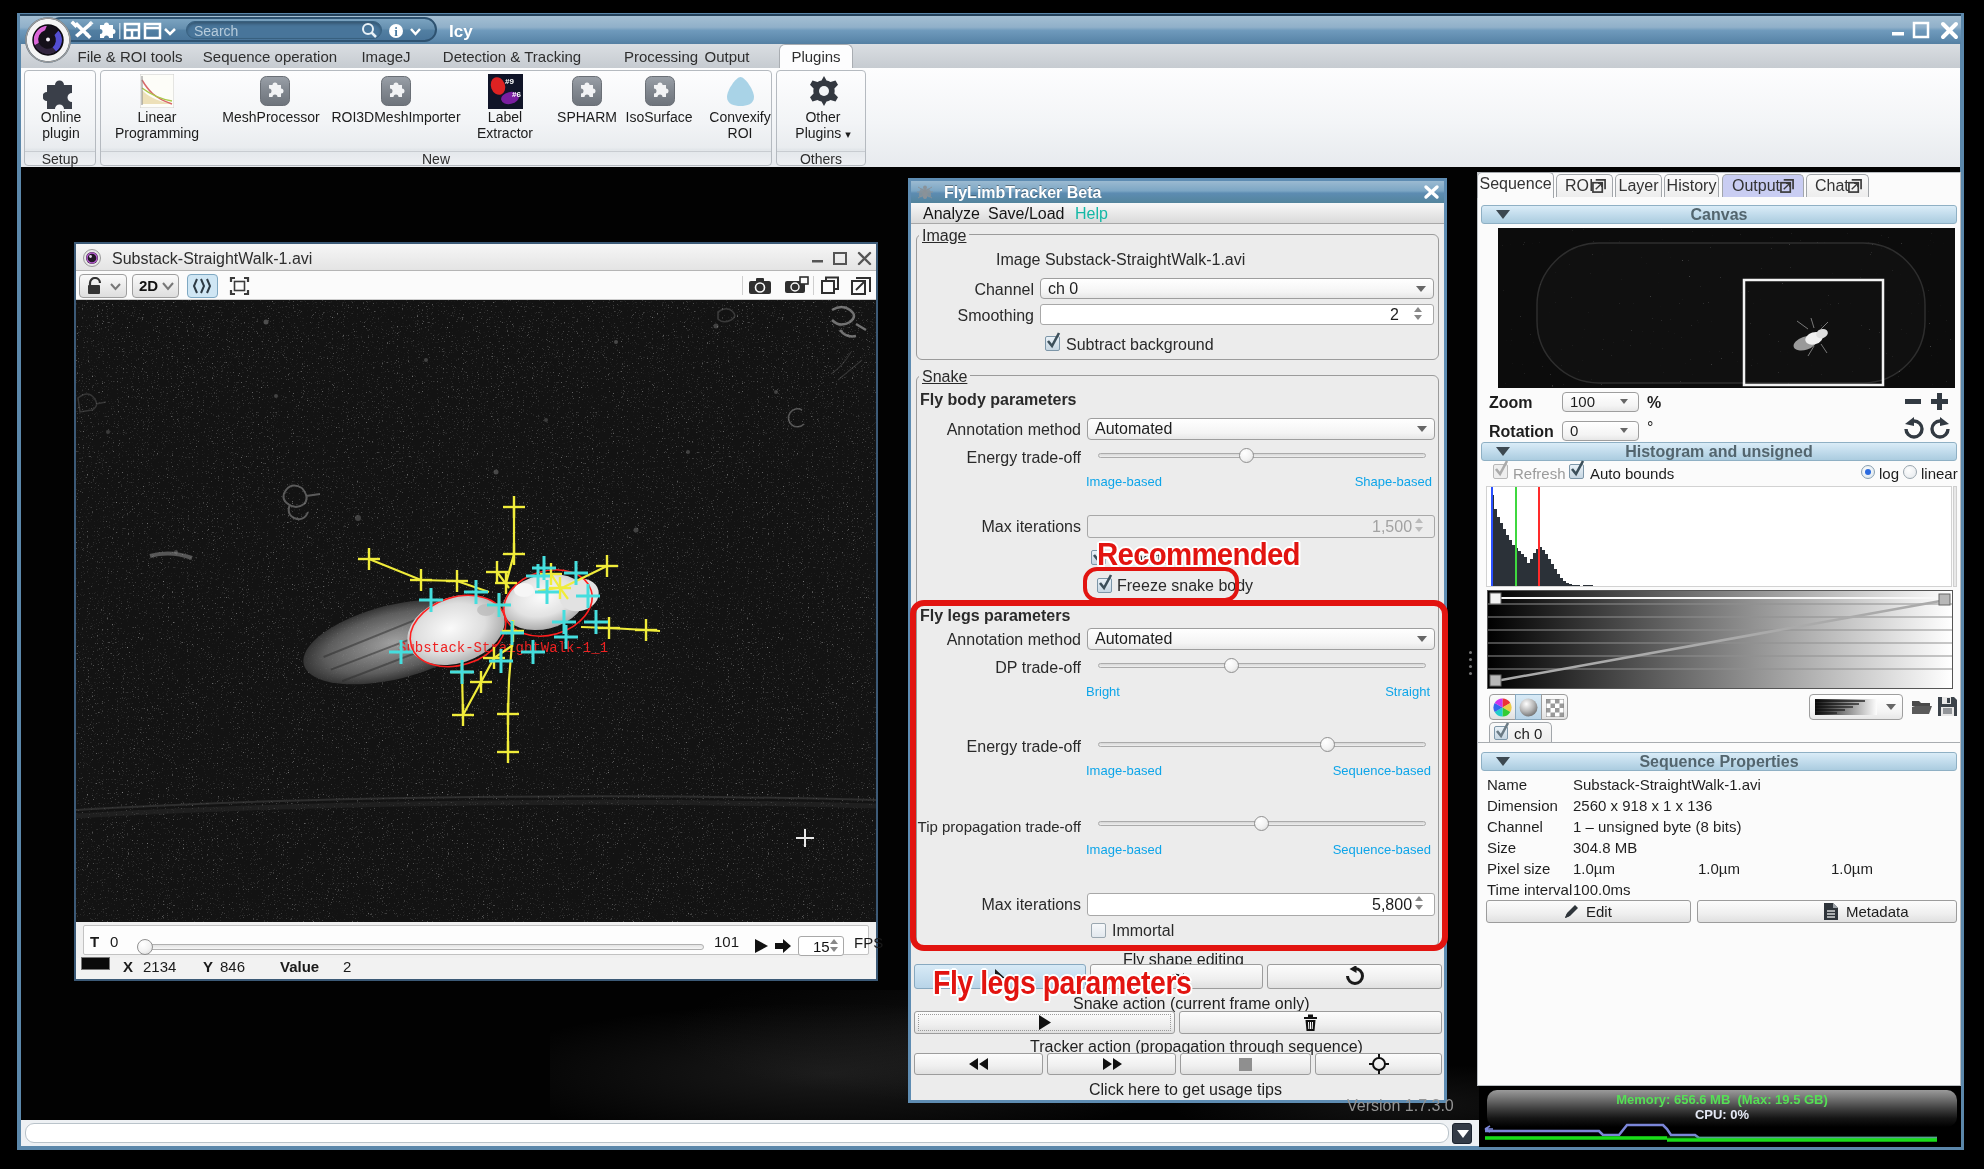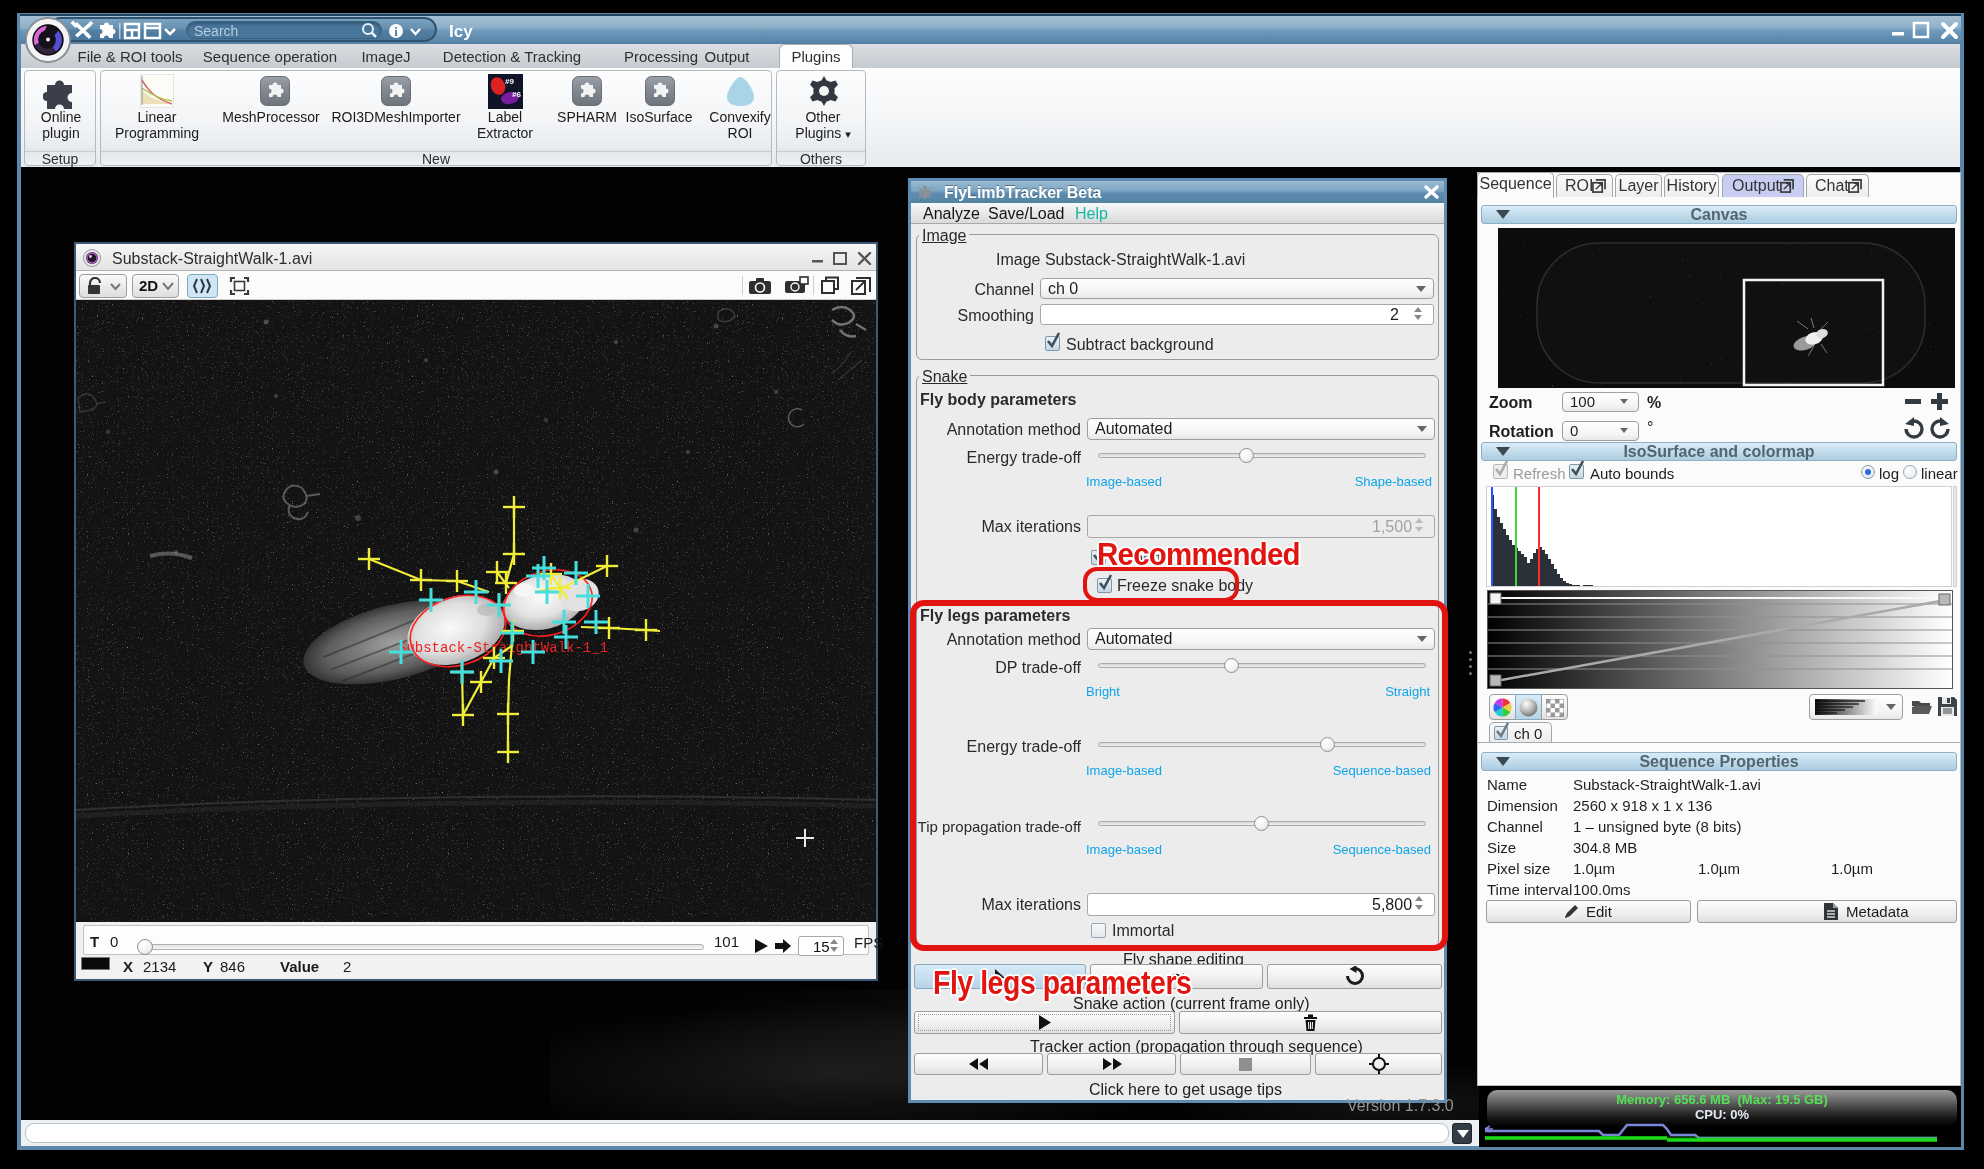--- a/index.html
+++ b/index.html
@@ -818,21 +818,21 @@
 <div class="abs nw" style="left:1570px; top:422px; font-size:15px; color:#1c1c1c;">0</div>
 <div class="abs cchev" style="left:1620px; top:428px; border-left-width:4px; border-right-width:4px; border-top-width:5px;"></div>
 <div class="abs nw" style="left:1647px; top:419px; font-size:16px; color:#1d1d1d;">°</div>
 <svg class="abs" style="left:1902px; top:417px;" width="50" height="24" viewBox="0 0 50 24">
   <path d="M12 4 a8 8 0 1 1 -8 8" fill="none" stroke="#323a42" stroke-width="3.4"></path>
   <path d="M12 0 v9 l-9 -2 Z" fill="#323a42"></path>
   <path d="M38 4 a8 8 0 1 0 8 8" fill="none" stroke="#323a42" stroke-width="3.4"></path>
   <path d="M38 0 v9 l9 -2 Z" fill="#323a42"></path>
 </svg>
 
-<div class="abs shead" style="top:442px;">IsoSurface and colormap</div>
+<div class="abs shead" style="top:442px;">Histogram and unsigned</div>
 <div class="abs tri-d" style="left:1496px; top:447px;"></div>
 <div class="abs" style="left:1493px; top:464px; width:15px; height:15px; border:1px solid #b8b8b8; border-radius:2px; background:#eee;"></div>
 <svg class="abs" style="left:1493px; top:458px;" width="18" height="20" viewBox="0 0 18 20">
     <path d="M3 11 L7 16 L14 3" stroke="#aaa" stroke-width="2.6" fill="none"></path>
   </svg>
 <div class="abs nw" style="left:1513px; top:465px; font-size:15px; color:#9b9b9b;">Refresh</div>
 <div class="abs cb" style="left:1569px; top:464px;"></div>
 <svg class="abs" style="left:1569px; top:458px;" width="18" height="20" viewBox="0 0 18 20">
     <path d="M3 11 L7 16 L14 3" stroke="#3c4f5a" stroke-width="2.6" fill="none"></path>
   </svg>

